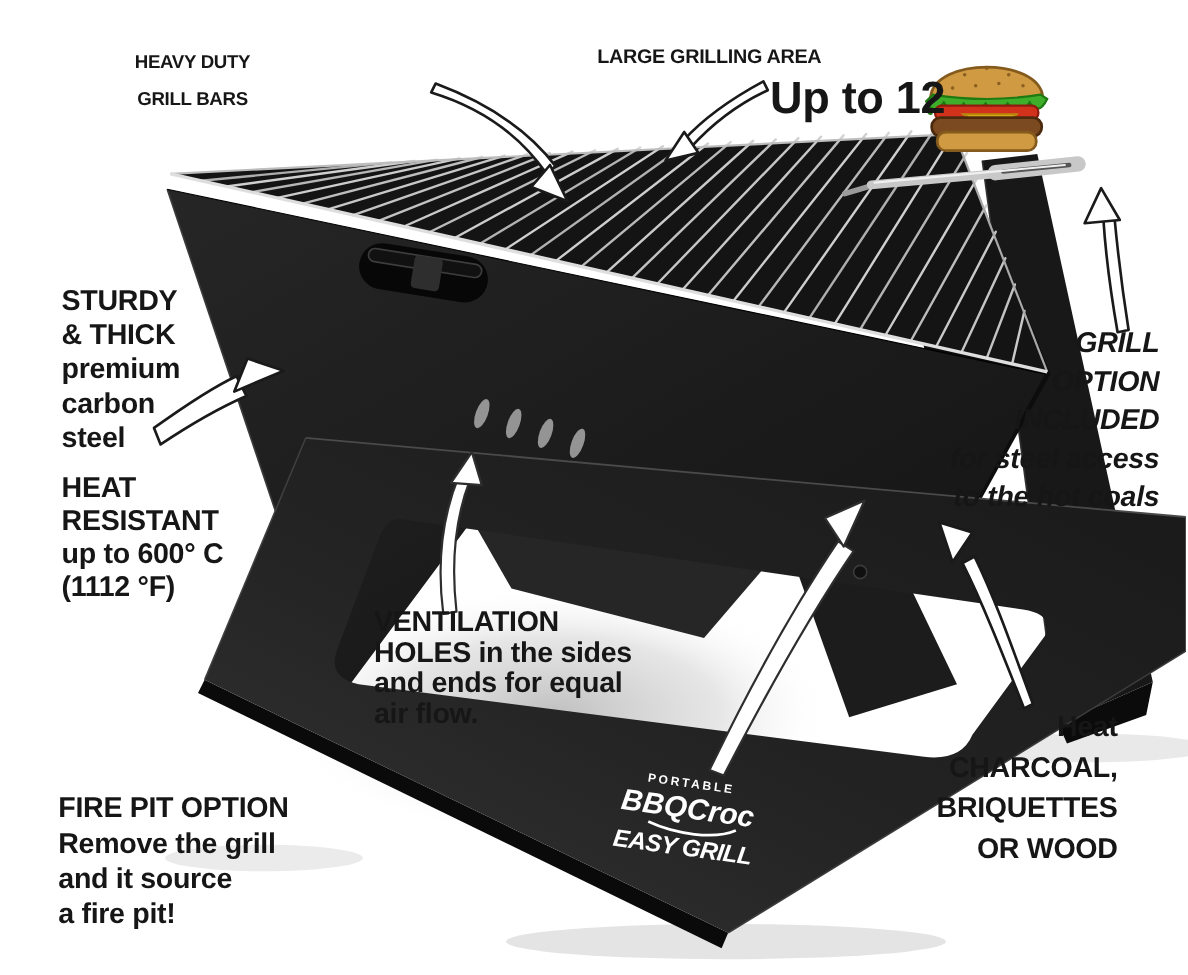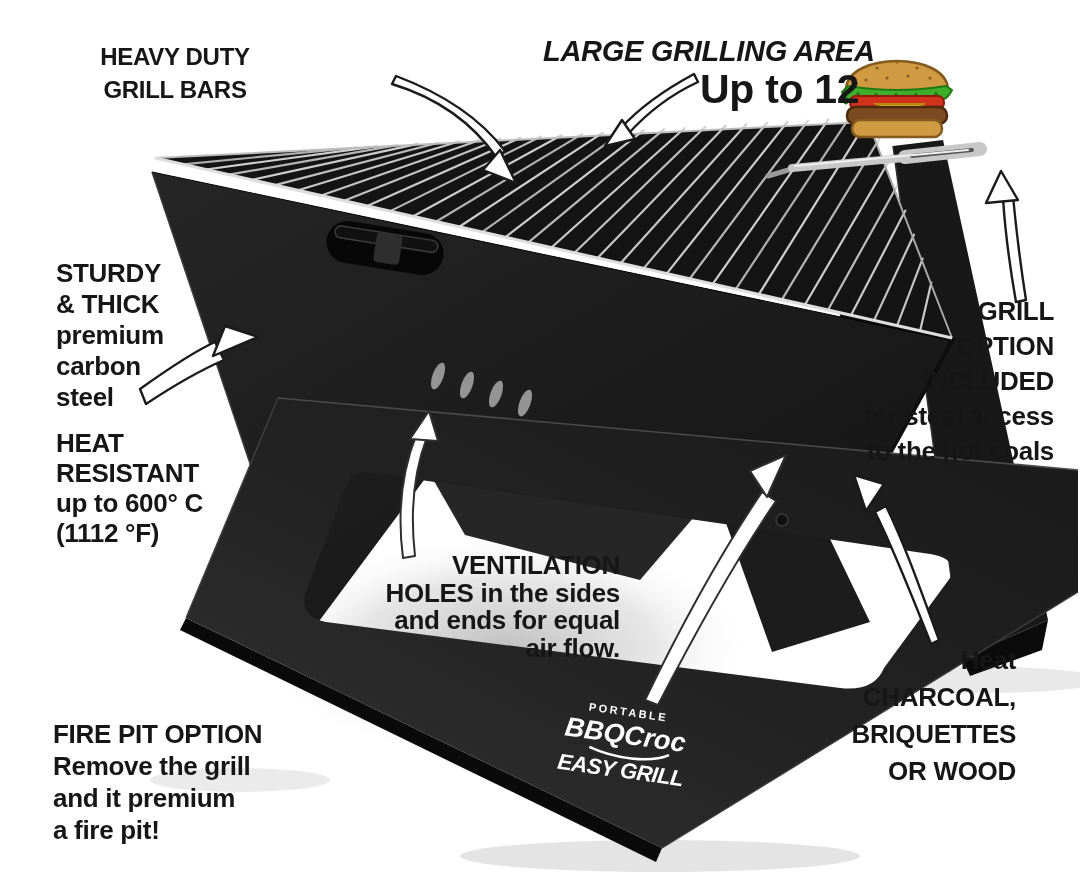--- a/index.html
+++ b/index.html
@@ -4,28 +4,28 @@
 <style>
   html,body{margin:0;padding:0;background:#fff;}
   .stage{position:relative;width:1080px;height:886px;background:#ffffff;overflow:hidden;
          font-family:"Liberation Sans",sans-serif;color:#161616;}
   svg{position:absolute;left:0;top:0;}
   .label{position:absolute;font-weight:bold;font-size:26px;line-height:31px;
          letter-spacing:-0.3px;white-space:nowrap;}
   .label div{white-space:nowrap;}
   .center{text-align:center;}
   .right{text-align:right;}
-  #t-heavy{left:70px;top:40px;width:210px;text-align:center;line-height:33px;font-size:24px;}
-  #t-large{left:543px;top:36px;font-size:29px;font-style:italic;}
+  #t-heavy{left:70px;top:40px;width:210px;text-align:center;line-height:33px;font-size:17px;}
+  #t-large{left:543px;top:36px;font-size:18px;}
   #t-upto{left:700px;top:74px;font-size:41px;}
   #t-sturdy{left:56px;top:258px;}
   #t-heatres{left:56px;top:428px;line-height:30px;}
   #t-firepit{left:53px;top:718px;line-height:32px;}
-  #t-vent{left:340px;top:552px;width:280px;text-align:right;line-height:27.5px;}
-  #t-lifter{right:26px;top:294px;text-align:right;line-height:35px;}
+  #t-vent{left:340px;top:552px;width:280px;text-align:left;line-height:27.5px;}
+  #t-lifter{right:26px;top:294px;text-align:right;line-height:35px;font-style:italic;}
   #t-heatsrc{right:64px;top:642px;text-align:right;line-height:37px;}
 </style>
 </head>
 <body>
 
 <div class="stage">
 
 <svg width="1080" height="886" viewBox="0 0 1080 886">
   <defs>
     <linearGradient id="faceGrad" x1="0" y1="0" x2="1" y2="1">
@@ -227,21 +227,21 @@
 <div class="label" id="t-heatres">
   <div>HEAT</div>
   <div>RESISTANT</div>
   <div>up to 600° C</div>
   <div>(1112 °F)</div>
 </div>
 
 <div class="label" id="t-firepit">
   <div>FIRE PIT OPTION</div>
   <div>Remove the grill</div>
-  <div>and it premium</div>
+  <div>and it source</div>
   <div>a fire pit!</div>
 </div>
 
 <div class="label" id="t-vent">
   <div>VENTILATION</div>
   <div>HOLES in the sides</div>
   <div>and ends for equal</div>
   <div>air flow.</div>
 </div>
 

